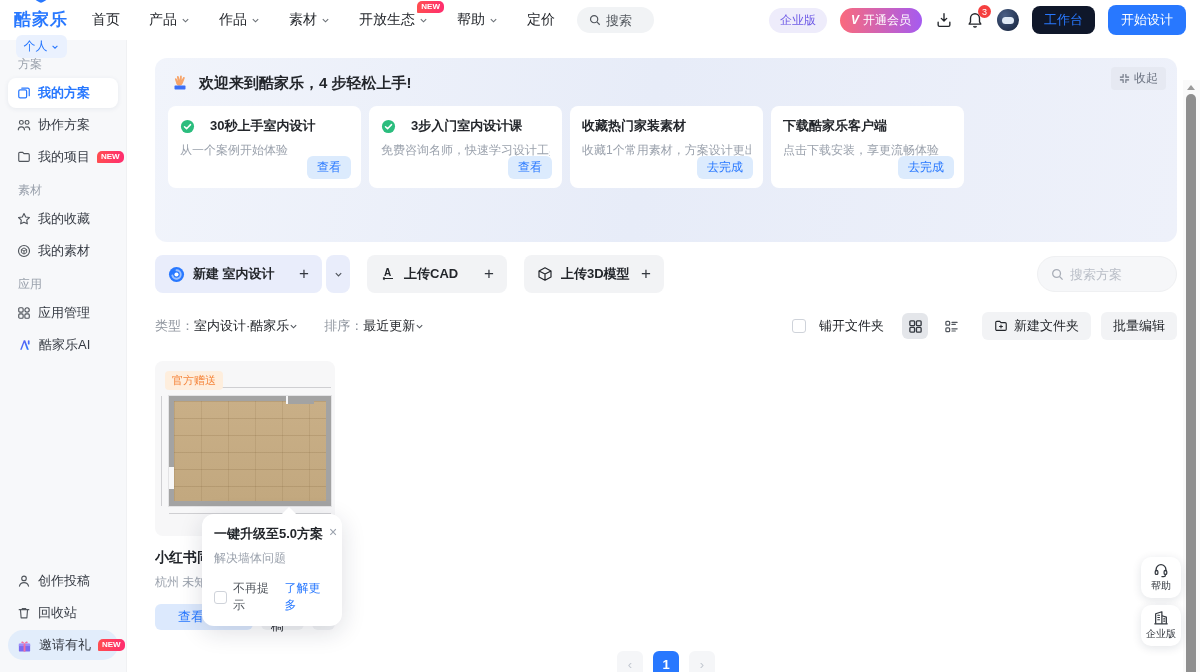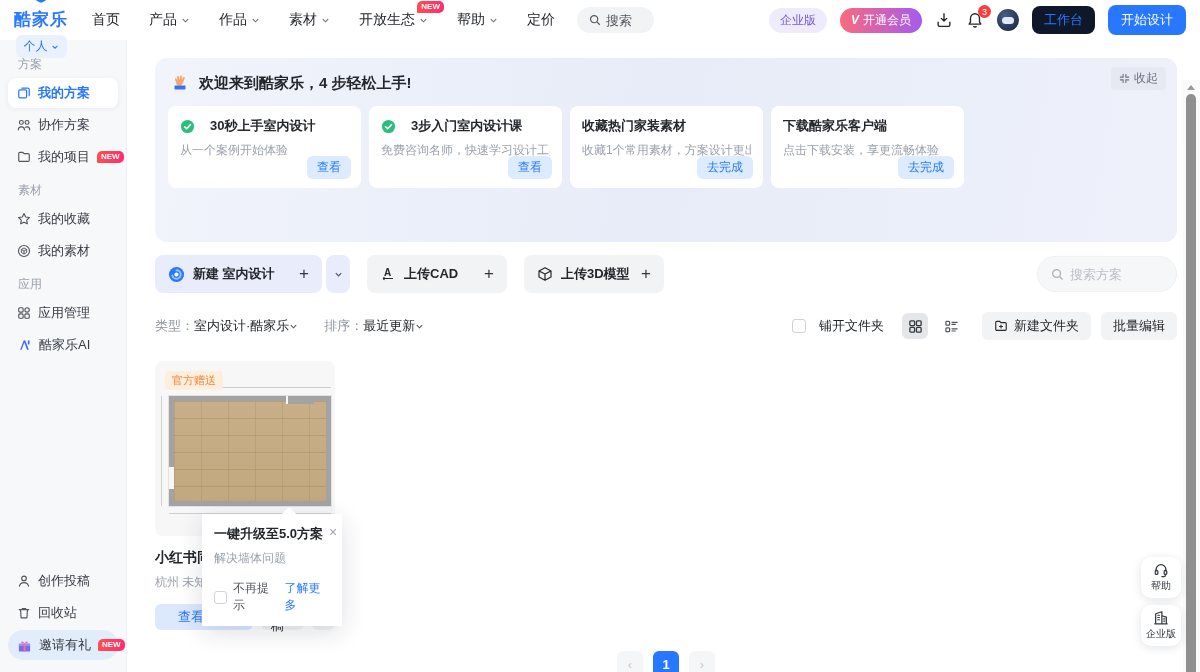--- a/index.html
+++ b/index.html
@@ -95,21 +95,21 @@
   .dim.left { left:6px; top:35px; width:1px; height:110px; }
   .dim.right { right:6px; top:35px; width:1px; height:110px; }
   .dim.bottom { left:14px; bottom:22px; width:162px; height:1px; }
   .card-title { font-size:14px; font-weight:bold; color:#23262b; margin-top:13px; white-space:nowrap; overflow:hidden; }
   .card-loc { font-size:12px; color:#9aa1ac; margin-top:7px; white-space:nowrap; }
   .card-actions { display:flex; gap:8px; margin-top:13px; }
   .btn-details { width:110px; height:26px; background:#dce9fd; color:#2878ff; border-radius:6px; font-size:13px; display:flex; align-items:center; justify-content:center; cursor:pointer; }
   .btn-submit { height:26px; background:#f2f3f5; color:#23262b; border-radius:6px; font-size:13px; display:flex; align-items:center; justify-content:center; padding:0 10px; cursor:pointer; }
   .btn-more { width:26px; height:26px; background:#f2f3f5; color:#51565d; border-radius:6px; display:flex; align-items:center; justify-content:center; font-size:13px; letter-spacing:1px; cursor:pointer; }
 
-  .tooltip { position:absolute; left:47px; top:153px; width:140px; background:#fff; border-radius:0;
+  .tooltip { position:absolute; left:47px; top:153px; width:140px; background:#fff; border-radius:12px;
              box-shadow:0 6px 24px rgba(20,30,60,.14); padding:11px 12px 12px; z-index:20; }
   .tooltip::before { content:""; position:absolute; top:-5px; left:82px; width:10px; height:10px; background:#fff; transform:rotate(45deg); }
   .tip-head { display:flex; justify-content:space-between; align-items:flex-start; font-size:13px; font-weight:bold; color:#23262b; white-space:nowrap; }
   .tip-close { color:#9aa1ac; font-size:14px; font-weight:normal; cursor:pointer; line-height:1; margin-left:6px; }
   .tip-desc { font-size:12px; color:#9aa1ac; margin-top:7px; }
   .tip-foot { display:flex; align-items:center; gap:6px; margin-top:13px; font-size:12px; color:#51565d; }
   .tip-link { margin-left:auto; color:#2878ff; cursor:pointer; }
   .checkbox.sm { width:13px; height:13px; }
 
   

